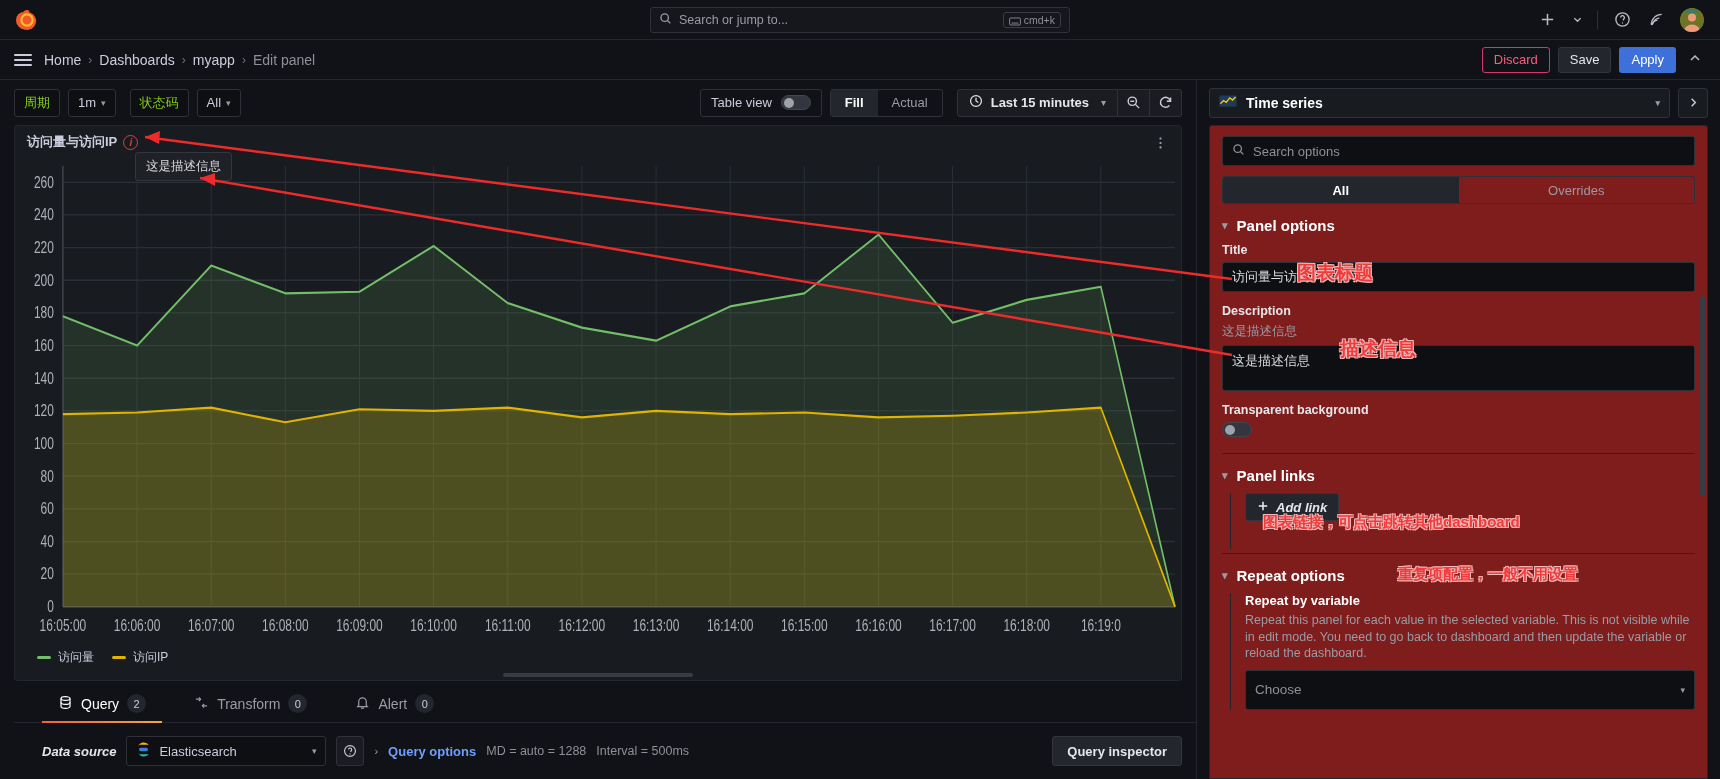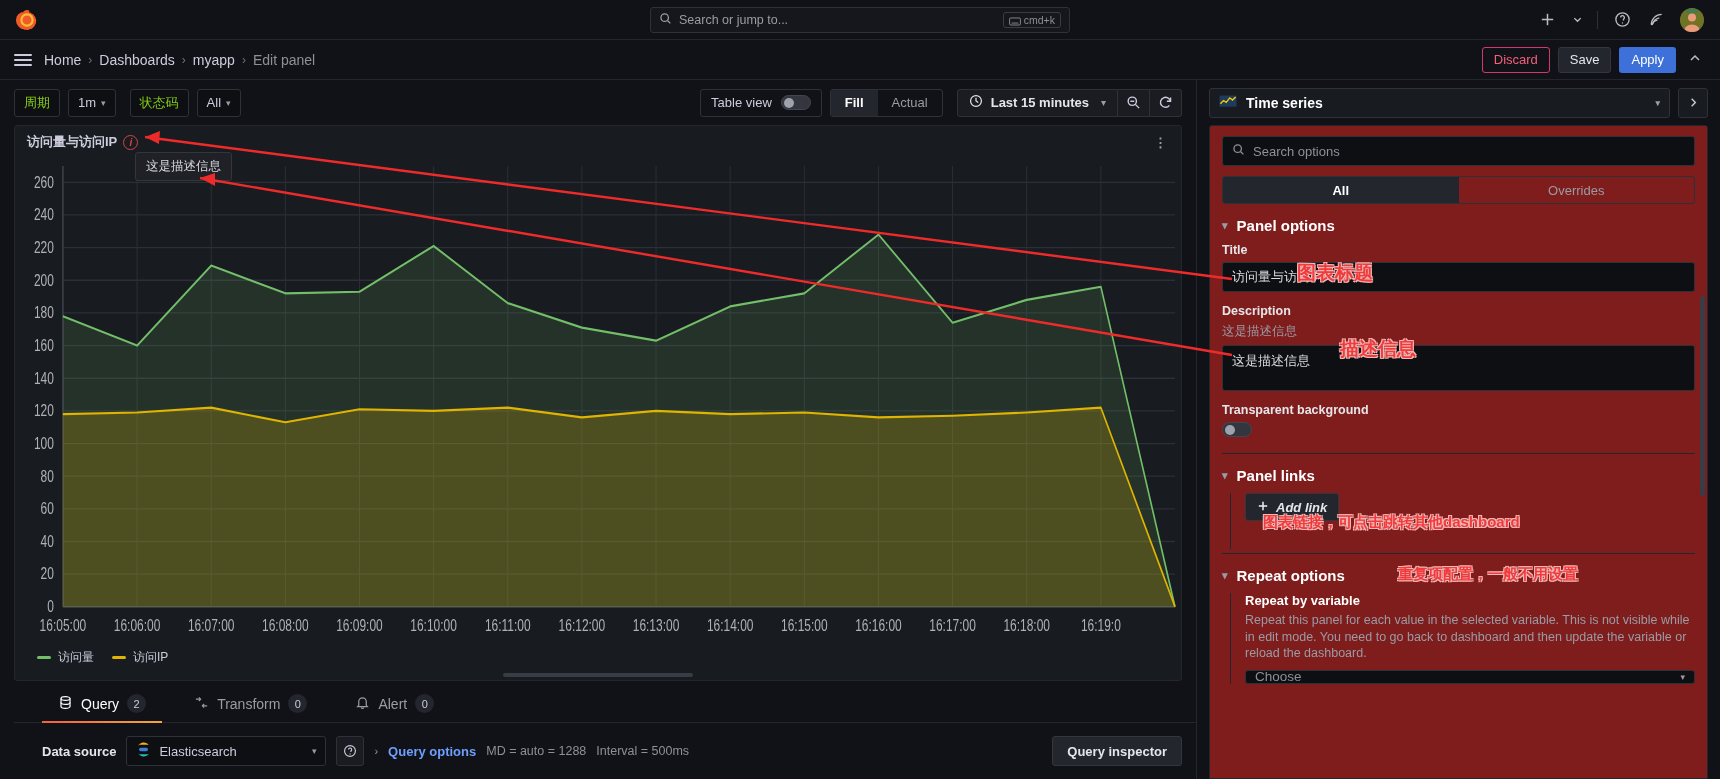--- a/index.html
+++ b/index.html
@@ -169,21 +169,21 @@
   }
   .badge {
     min-width: 19px; height: 19px; border-radius: 10px; background: #24262e;
     font-size: 11px; color: #ccccdc; display: flex; align-items: center; justify-content: center;
     padding: 0 5px;
   }
   .queryrow {
     height: 56px; flex: 0 0 56px; display: flex; align-items: center; gap: 10px;
     padding: 0 14px 0 28px; margin-left: 14px;
   }
-  .lbl-ds { font-size: 13px; color: #e5e6ea; font-weight: bold; }
+  .lbl-ds { font-size: 13px; color: #e5e6ea; font-weight: bold; font-style: italic; }
   .ds-select {
     width: 200px; height: 30px; background: #0e0f13; border: 1px solid #2f3139;
     border-radius: 3px; display: flex; align-items: center; gap: 8px; padding: 0 9px;
     font-size: 13px; color: #ccccdc; cursor: pointer;
   }
   .ds-select .caret { margin-left: auto; }
   .q-help {
     width: 28px; height: 30px; background: #1b1c22; border: 1px solid #2f3139; border-radius: 3px;
     display: flex; align-items: center; justify-content: center; cursor: pointer; color: #ccccdc;
   }
@@ -251,21 +251,21 @@
   .hr { height: 1px; background: #24262e; margin: 4px 0 0 0; }
   .indent { border-left: 1px solid #24262e; margin-left: 8px; padding-left: 14px; }
   .addlink {
     display: inline-flex; align-items: center; gap: 7px; height: 28px; padding: 0 11px;
     background: #24262e; border: 1px solid #34363f; border-radius: 3px;
     font-size: 13px; color: #e5e6ea; font-weight: bold; cursor: pointer; font-style: italic;
   }
   .rep-label { font-size: 13px; color: #fff; font-weight: bold; margin-bottom: 4px; }
   .rep-desc { font-size: 12.5px; color: #9a9ba5; line-height: 1.33; margin-bottom: 8px; }
   .choose {
-    width: 100%; height: 14px; background: #0e0f13; border: 1px solid #2f3139; border-radius: 3px;
+    width: 100%; height: 40px; background: #0e0f13; border: 1px solid #2f3139; border-radius: 3px;
     display: flex; align-items: center; padding: 0 9px; font-size: 13.5px; color: #8e9097;
   }
   .choose .caret { margin-left: auto; }
   .vscroll {
     position: absolute; right: 2px; top: 170px; width: 5px; height: 200px;
     background: #3a3c45; border-radius: 3px;
   }
 
   
   .ann {

